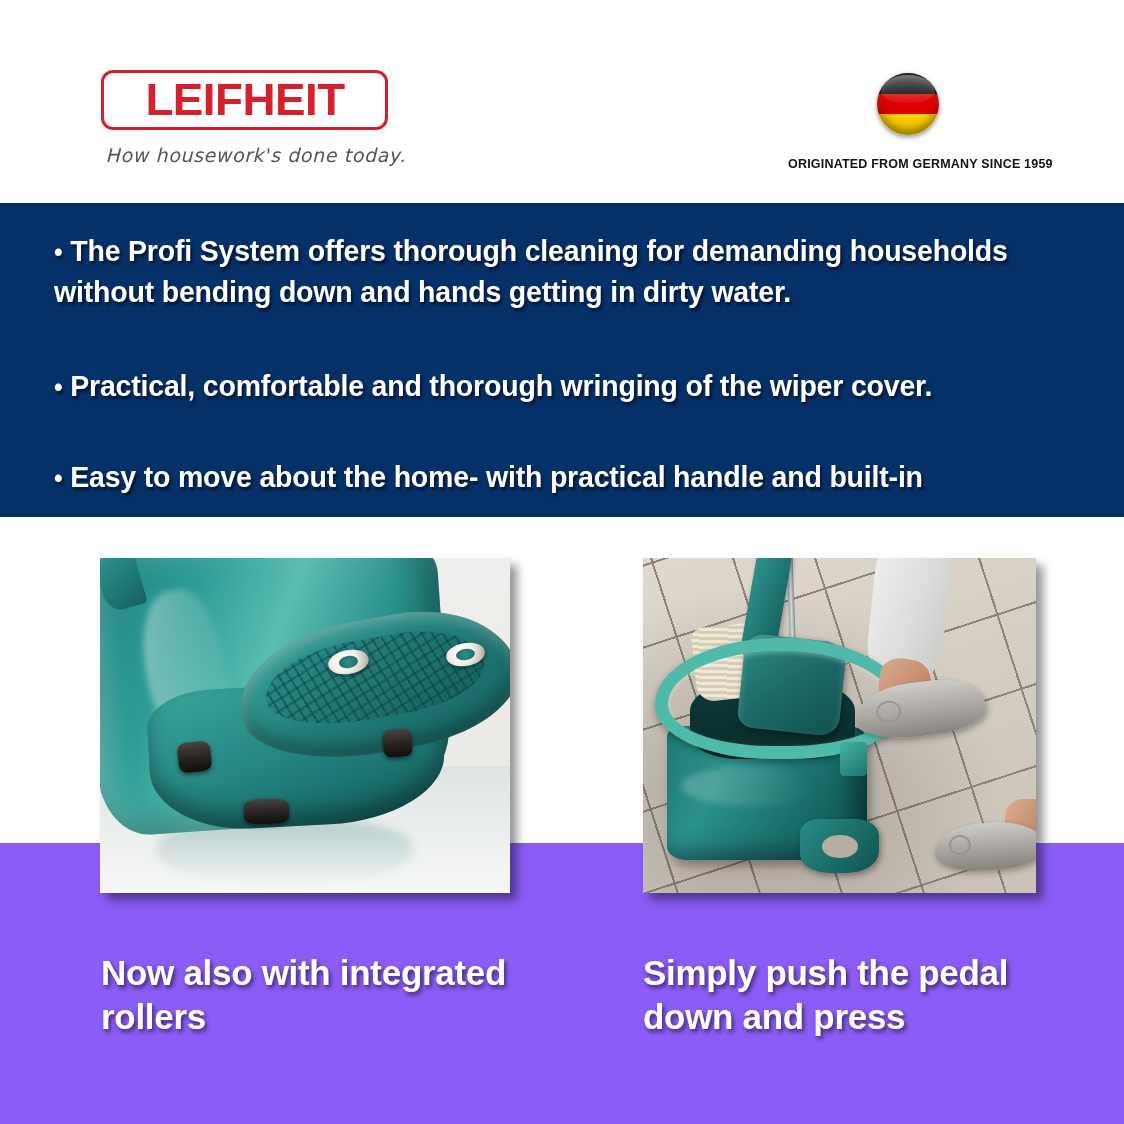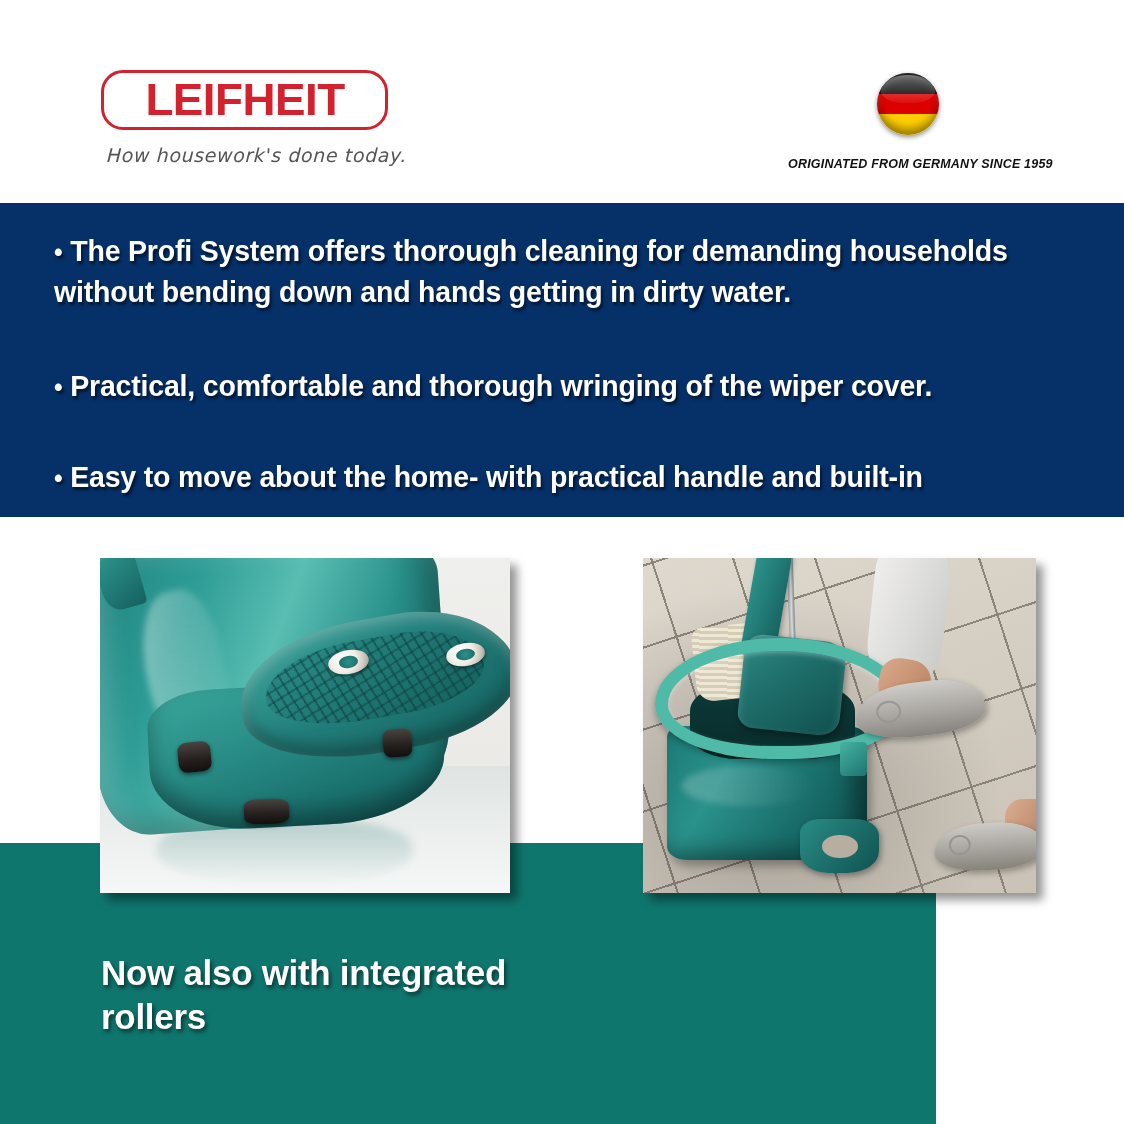--- a/index.html
+++ b/index.html
@@ -24,21 +24,21 @@
 
   .brand-block {
     position: absolute;
     left: 101px; top: 70px;
     width: 300px;
   }
   .logo-frame {
     position: relative;
     width: 287px; height: 60px;
     border: 3px solid #d3212d;
-    border-radius: 22px;
+    border-radius: 12px;
     background: #ffffff;
     box-sizing: border-box;
   }
   .logo-wordmark {
     position: absolute;
     left: 50%; top: 50%;
     transform: translate(-50%, -50%) scaleX(1.04);
     font-family: "Liberation Sans", sans-serif;
     font-weight: 700;
     font-size: 44px;
@@ -58,21 +58,20 @@
     color: #555558;
     white-space: nowrap;
     transform: skewX(-3deg);
   }
 
   .germany-block {
     position: absolute;
     left: 788px; top: 73px;
     width: 240px;
     text-align: center;
-    font-style: italic;
   }
   .flag-badge {
     position: relative;
     width: 62px; height: 62px;
     margin: 0 auto 22px auto;
     border-radius: 50%;
     overflow: hidden;
     background: linear-gradient(#000 0 33.4%, #dd0000 33.4% 66.7%, #ffce00 66.7% 100%);
     box-shadow: 0 2px 5px rgba(0,0,0,0.45);
   }
@@ -132,22 +131,22 @@
     position: absolute;
     left: 0; top: 517px;
     width: 1124px; height: 326px;
     background: #ffffff;
   }
 
   
   .caption-band {
     position: absolute;
     left: 0; top: 843px;
-    width: 936px; height: 281px;
-    background: #0f766e;
+    width: 1124px; height: 281px;
+    background: #8b5cf6;
   }
   .caption {
     position: absolute;
     color: #ffffff;
     font-family: "Liberation Sans", sans-serif;
     font-weight: 700;
     font-size: 35px;
     line-height: 44px;
     letter-spacing: -0.3px;
     text-shadow: 2px 3px 4px rgba(0,0,0,0.55);
@@ -425,20 +424,21 @@
       <span class="dot">•</span>
       <span>Easy to move about the home- with practical handle and built-in</span>
     </div>
   </div>
 </div>
 
 <div class="photo-area"></div>
 
 <div class="caption-band">
   <div class="caption caption-left">Now also with integrated rollers</div>
+  <div class="caption caption-right">Simply push the pedal down and press</div>
 </div>
 
 <div class="photo photo-left">
   <div class="scene-left">
     <div class="lp-floor"></div>
     <div class="lp-reflect"></div>
     <div class="lp-body">
       <div class="lp-body-hl"></div>
     </div>
     <div class="lp-handle"></div>

